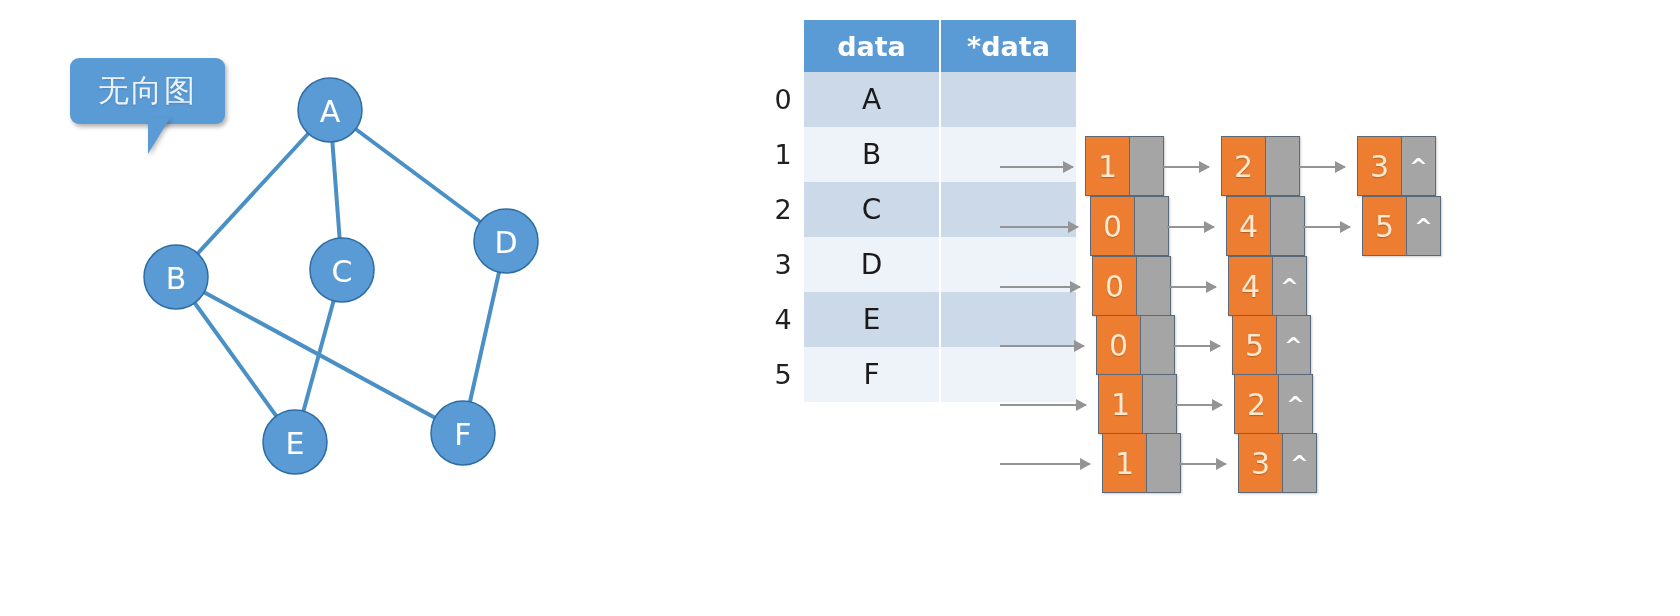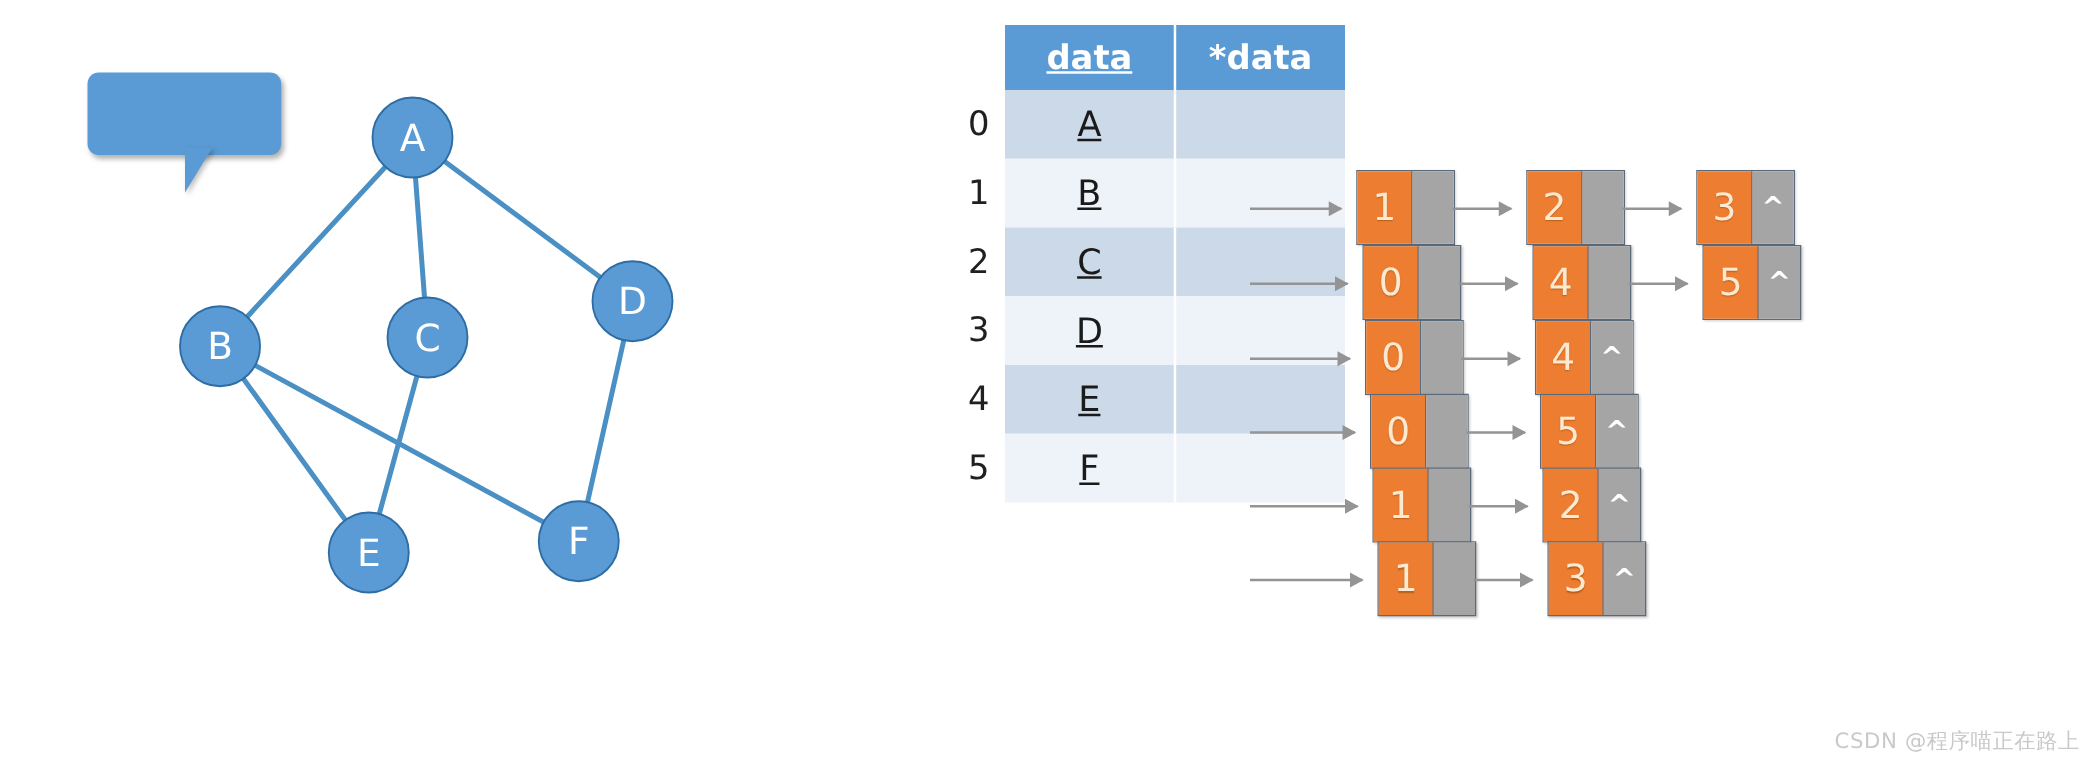--- a/index.html
+++ b/index.html
@@ -57,21 +57,21 @@
     font-size:27px;color:#202020;
     display:flex;align-items:center;justify-content:center;
   }
   .t-head-spacer{width:42px;}
   .t-cell{
     width:135px;height:55px;
     display:flex;align-items:center;justify-content:center;
     font-family:"DejaVu Sans",sans-serif;
     font-size:28px;color:#1a1a1a;
   }
-  .t-cell.first-col{border-right:2px solid #ffffff;text-decoration:underline;}
+  .t-cell.first-col{border-right:2px solid #ffffff;}
   .t-head .t-cell{
     background:#5b9bd5;color:#ffffff;
     font-weight:bold;font-size:27px;height:52px;
   }
   .t-row.odd .t-cell{background:#ccd9e8;}
   .t-row.even .t-cell{background:#eef2f9;}
 
   
   #list-area{position:absolute;left:0;top:0;width:980px;height:616px;}
   .ll-row{position:absolute;height:62px;}
@@ -155,20 +155,21 @@
             <text x="295" y="443" class="node-label">E</text>
           </g>
           <g>
             <circle cx="463" cy="433" r="32" fill="#5b9bd5" stroke="#2e6da4" stroke-width="1.5"></circle>
             <text x="463" y="434" class="node-label">F</text>
           </g>
         </g>
     </svg>
 
     <div id="undirected-callout">
+      <span class="bubble-text">无向图</span>
       <span class="tail"></span>
     </div>
   </div>
 
   <div id="adj-panel">
 
     <div id="vertex-table">
       <div class="t-row t-head">
         <div class="t-head-spacer"></div>
         <div class="t-cell first-col">data</div>
@@ -288,14 +289,13 @@
           <div class="ll-link" style="left: 479px; width: 47px;"></div>
           <div class="ll-node" style="left: 538px;">
             <div class="ll-data">3</div>
             <div class="ll-next">^</div>
           </div>
         </div>
       </div>
 
   </div>
 
-  <div id="watermark">CSDN @程序喵正在路上</div>
 </div>
 
 </body></html>

